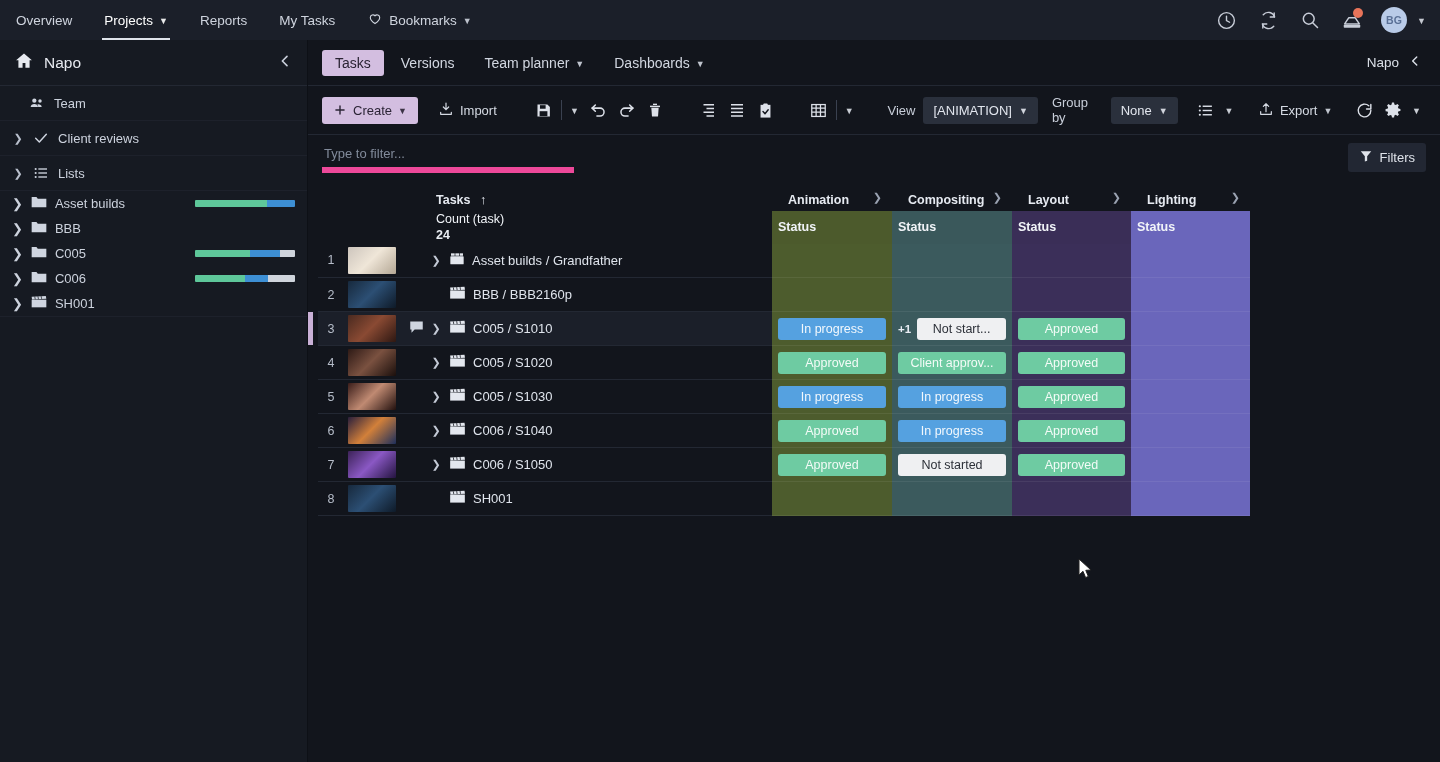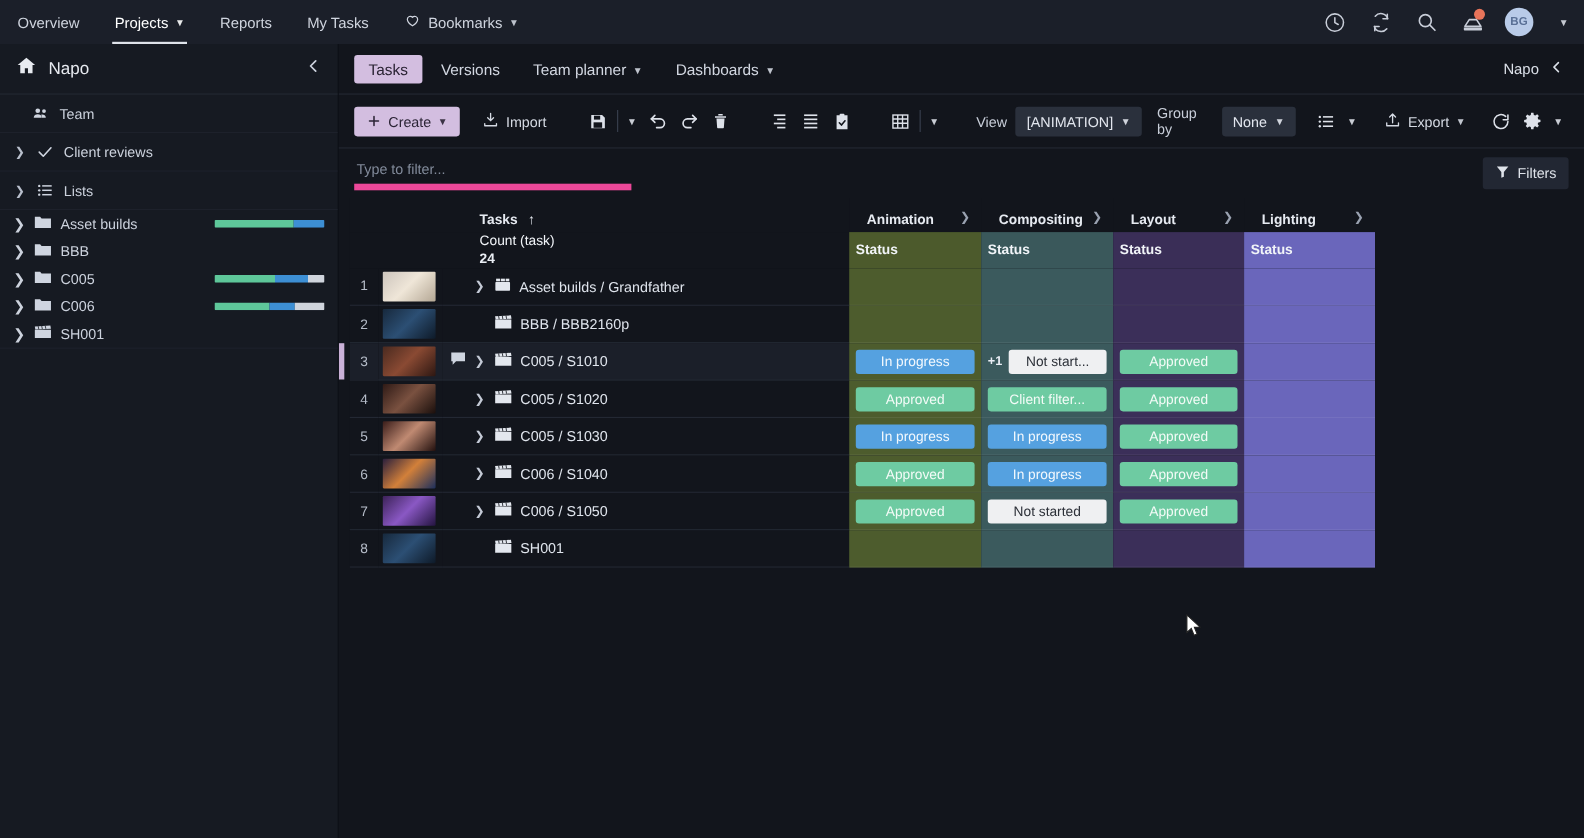--- a/index.html
+++ b/index.html
@@ -46,21 +46,21 @@
     width: 10px; height: 10px; border-radius: 50%;
     background: #e8745a;
   }
   .avatar {
     width: 26px; height: 26px; border-radius: 50%;
     background: #b9cbe8; color: #5a7096;
     font-size: 10.5px; font-weight: bold;
     display: flex; align-items: center; justify-content: center;
     letter-spacing: .3px;
   }
-  .avatar-wrap { display: flex; align-items: center; gap: 23px; cursor: pointer; margin-left: 6px; text-align: center; }
+  .avatar-wrap { display: flex; align-items: center; gap: 10px; cursor: pointer; margin-left: 6px; text-align: center; }
 
   
   .body-row { display: flex; height: 722px; }
 
   
   .sidebar {
     width: 308px; background: #161a22; flex: none;
     border-right: 1px solid #0d1016;
     display: flex; flex-direction: column;
   }
@@ -727,21 +727,21 @@
         <span class="tw ">❯</span>
         <span><svg width="17" height="14" viewBox="0 0 24 20" fill="#e3e7ee">
                       <path d="M1.5 6.5h21V18h-21z"></path>
                       <path d="M1.4 2.3 22 1l.7 4.3L2.1 6.5z"></path>
                       <path d="M6 1.9 6.7 6M10.8 1.6l.7 4.2M15.6 1.3l.7 4.2" stroke="#12151c" stroke-width="1.1"></path>
                     </svg></span>
         <span>C005 / S1020</span>
       </span>
               </td>
     <td class="stat" style="background:#4d5c2d"><span class="chip approved">Approved</span></td>
-              <td class="stat" style="background:#3b5a5d"><span class="chip approved">Client filter...</span></td>
+              <td class="stat" style="background:#3b5a5d"><span class="chip approved">Client approv...</span></td>
               <td class="stat" style="background:#3b2f59"><span class="chip approved">Approved</span></td>
               <td class="stat" style="background:#6a66bb"></td>
   </tr>
             <tr class="">
     <td class="num">5</td>
     <td class="thumb">
       <span class="thumb-img" style="background:linear-gradient(135deg, #3a1d1a 0%, #c08a72 48%, #22100e 100%)"></span>
               </td>
     <td class="note"></td>
     <td class="tname">

